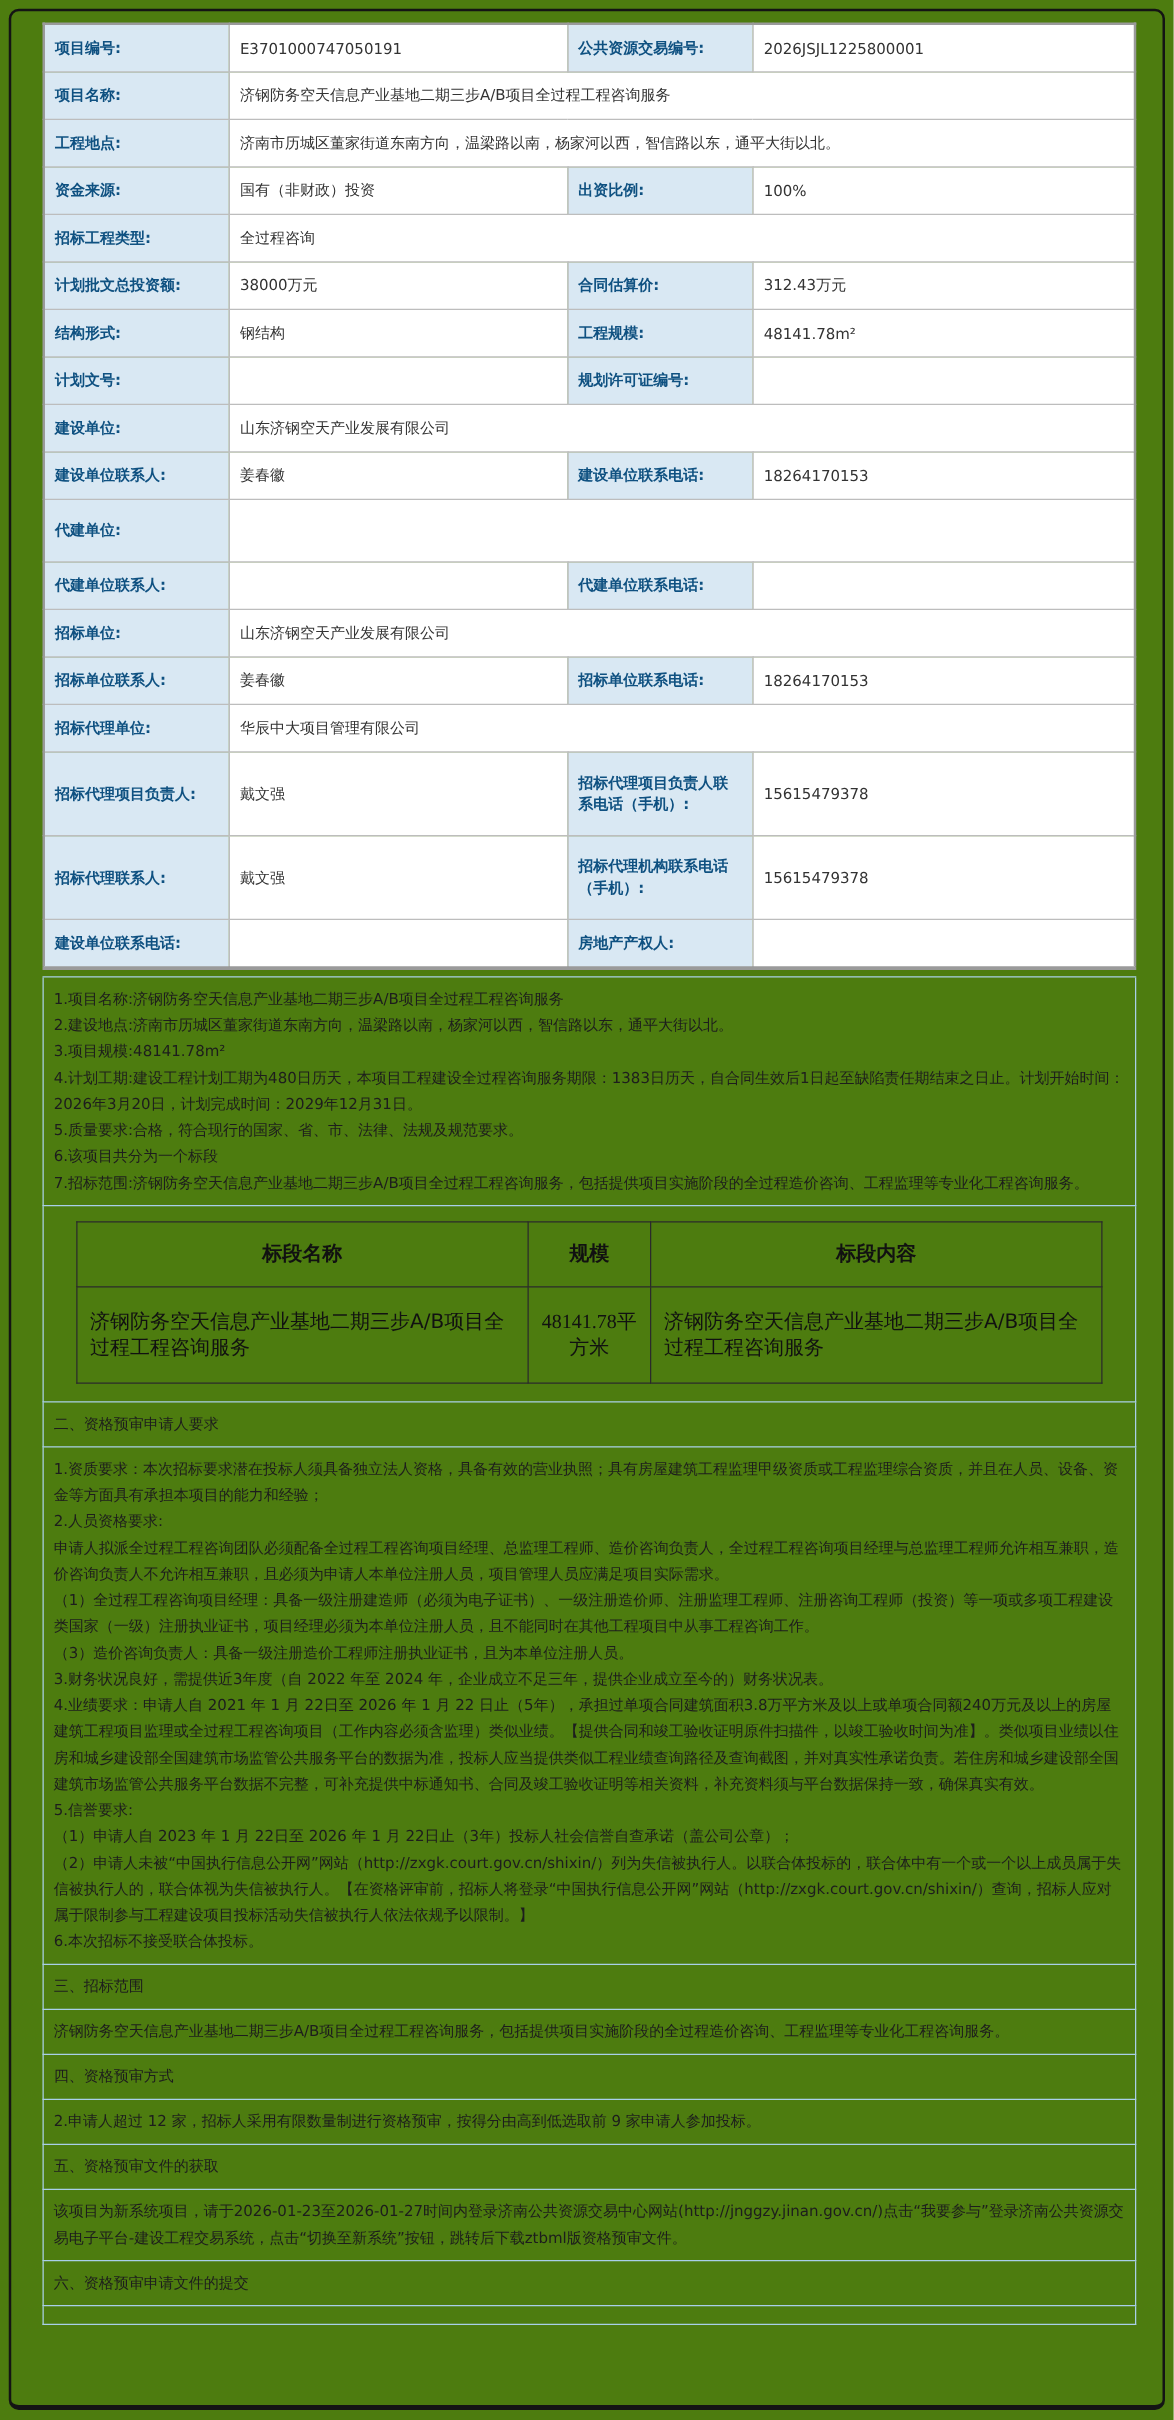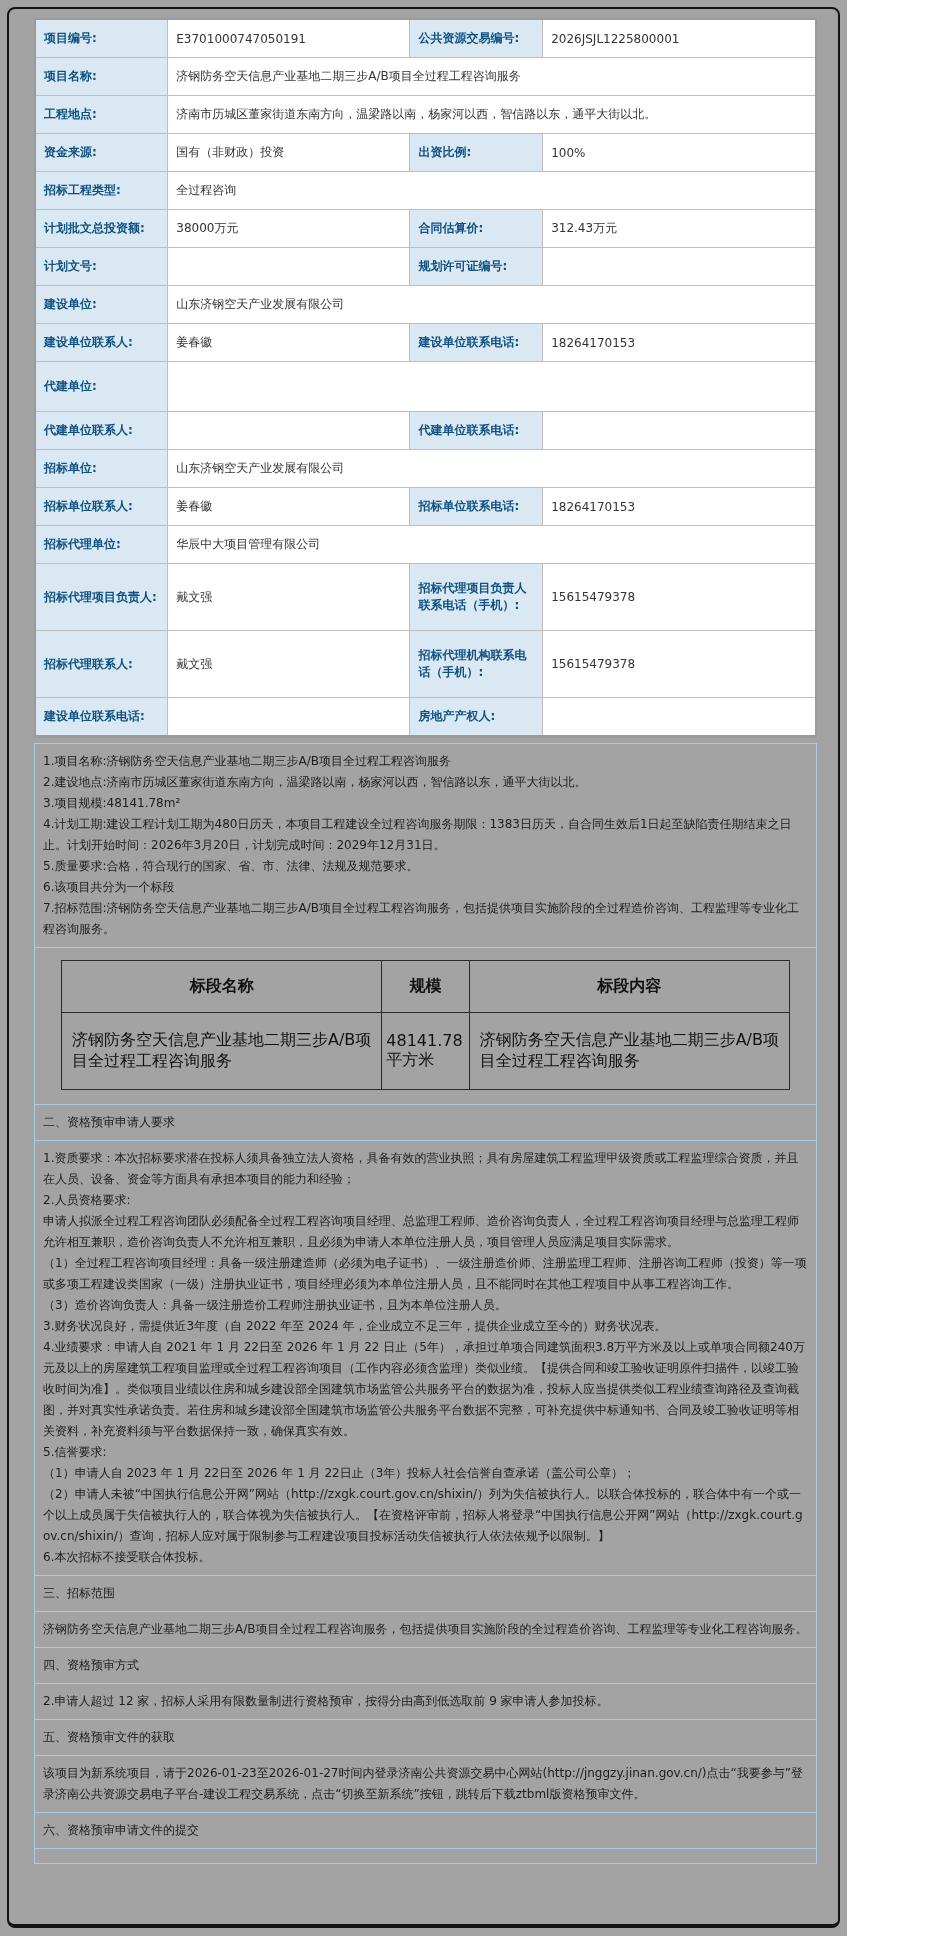--- a/index.html
+++ b/index.html
@@ -1,19 +1,19 @@
 <!DOCTYPE html>
 <html><head>
 <meta charset="utf-8">
 <style>
   html,body { margin:0; padding:0; background:#fff; }
   body { font-family:"DejaVu Sans","Liberation Sans",sans-serif; }
   .page {
-    width:847px; height:1936px; box-sizing:border-box;
-    position:relative; background:#a3a3a3; overflow:hidden;
+    width:939px; height:1936px; box-sizing:border-box;
+    position:relative; background:#4d7c0f; overflow:hidden;
   }
   .frame {
     position:absolute; left:7px; top:7px; right:7px; bottom:8px;
     border:2px solid #141414; border-bottom-width:4px; border-radius:8px;
     pointer-events:none;
   }
   .content { position:relative; padding:18px 30px 0 34px; }
 
   
   table.info { width:100%; border-collapse:collapse; table-layout:fixed;
@@ -31,21 +31,21 @@
   .srow.body { padding:7px 8px; line-height:21px; }
   .srow.body .line { word-break:break-all; }
 
   
   .seg-wrap { padding:12px 26px 14px 26px; }
   table.seg { width:100%; border-collapse:collapse; border:1px solid #2b2b2b; }
   table.seg th, table.seg td { border:1px solid #2b2b2b; font-size:16px; color:#111;
     word-break:break-all; }
   table.seg th { padding:15px 6px; text-align:center; font-weight:bold; }
   table.seg td { padding:17px 10px; text-align:left; }
-  table.seg td.mid { text-align:left; padding-left:4px; padding-right:4px; }
+  table.seg td.mid { text-align:center; padding-left:4px; padding-right:4px;font-family:Liberation Serif, serif; }
 </style>
 </head>
 <body>
 
 <div class="page">
   <div class="frame"></div>
   <div class="content">
 
     <table class="info">
       <colgroup>
@@ -77,20 +77,26 @@
       </tr>
       <tr>
         <td class="lbl">招标工程类型:</td>
         <td class="val" colspan="3">全过程咨询</td>
       </tr>
       <tr>
         <td class="lbl">计划批文总投资额:</td>
         <td class="val">38000万元</td>
         <td class="lbl">合同估算价:</td>
         <td class="val">312.43万元</td>
+      </tr>
+      <tr>
+        <td class="lbl">结构形式:</td>
+        <td class="val">钢结构</td>
+        <td class="lbl">工程规模:</td>
+        <td class="val">48141.78m²</td>
       </tr>
       <tr>
         <td class="lbl">计划文号:</td>
         <td class="val"></td>
         <td class="lbl">规划许可证编号:</td>
         <td class="val"></td>
       </tr>
       <tr>
         <td class="lbl">建设单位:</td>
         <td class="val" colspan="3">山东济钢空天产业发展有限公司</td>

